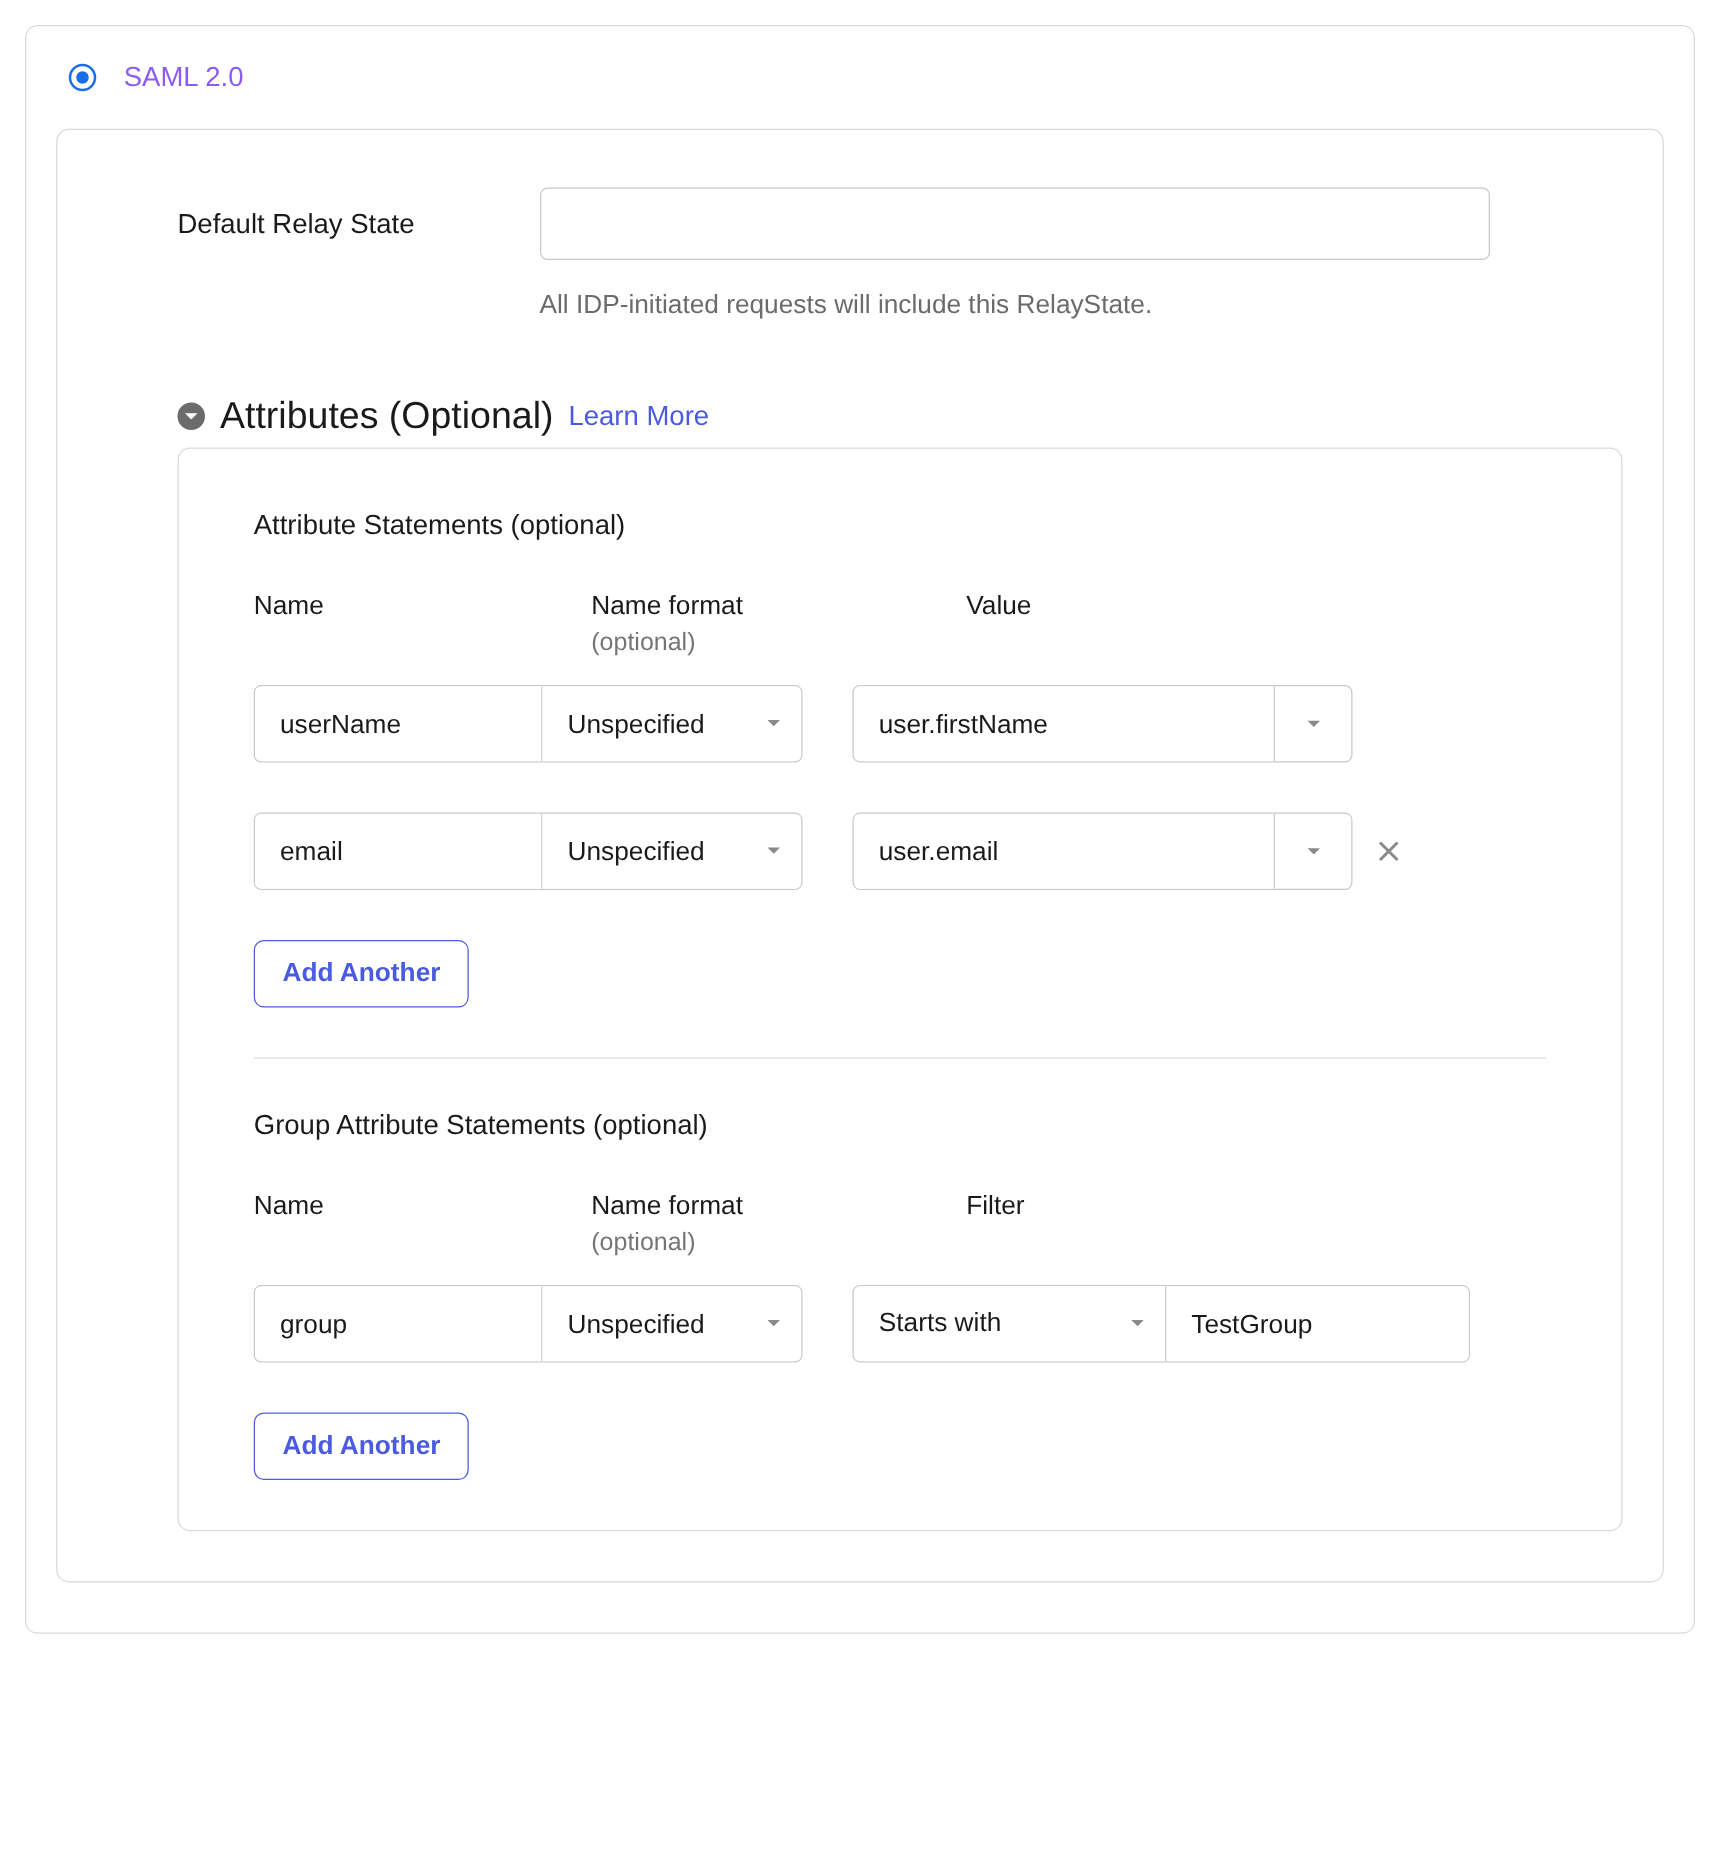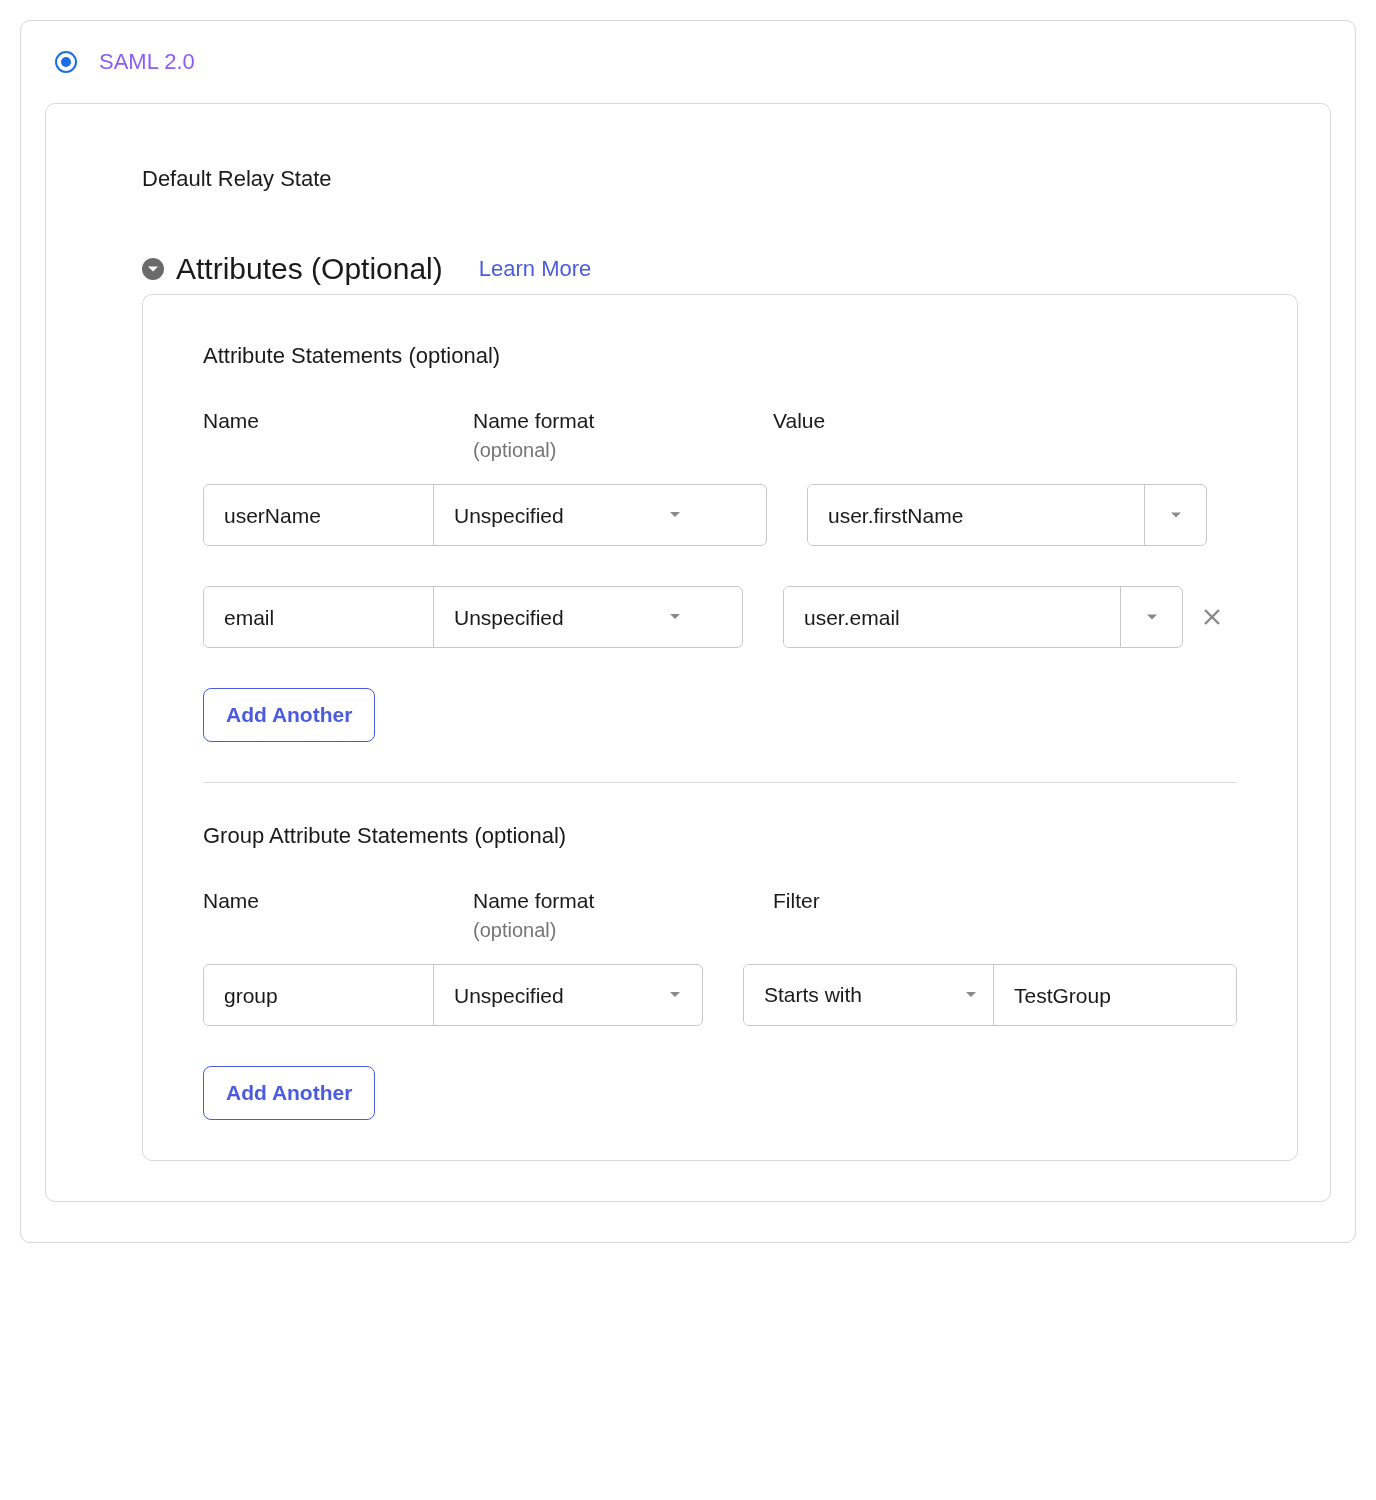--- a/index.html
+++ b/index.html
@@ -86,21 +86,21 @@
     display: flex; align-items: center; justify-content: center;
   }
   .chev-icon svg { width: 12px; height: 12px; fill: #fff; }
   .section-title {
     font-size: 30px;
     color: #1a1a1a;
   }
   .learn-more {
     color: #4a5be0;
     font-size: 22px;
-    margin-left: 24px;
+    margin-left: 0;
     text-decoration: none;
   }
   .attr-card {
     border: 1px solid #d9d9d9;
     border-radius: 10px;
     margin: 8px 32px 0 96px;
     padding: 48px 60px 40px 60px;
   }
   .sub-title {
     font-size: 22px;
@@ -121,21 +121,21 @@
     align-items: center;
     margin-bottom: 40px;
   }
   .joined {
     display: flex;
     border: 1px solid #c8c8c8;
     border-radius: 6px;
     overflow: hidden;
     height: 62px;
   }
-  .joined-left { width: 564px; }
+  .joined-left { width: 439px; }
   .txt-input {
     height: 62px;
     border: none;
     outline: none;
     padding: 0 20px;
     font-size: 21px;
     color: #1a1a1a;
     background: #fff;
     width: 100%;
   }
@@ -219,20 +219,24 @@
     <div class="radio-outer">
       <div class="radio-inner"></div>
     </div>
     <div class="radio-label">SAML 2.0</div>
   </div>
 
   <div class="inner-card">
 
     <div class="relay-row">
       <div class="relay-label">Default Relay State</div>
+      <div class="relay-right">
+        <input class="relay-input" type="text" value="" style="">
+        <div class="relay-hint">All IDP-initiated requests will include this RelayState.</div>
+      </div>
     </div>
 
     <div class="section-header">
       <div class="chev-icon">
         <svg viewBox="0 0 12 12">
             <path d="M1 3.5 L6 8.5 L11 3.5 Z"></path>
           </svg>
       </div>
       <div class="section-title">Attributes (Optional)</div>
       <a href="#" class="learn-more">Learn More</a>

